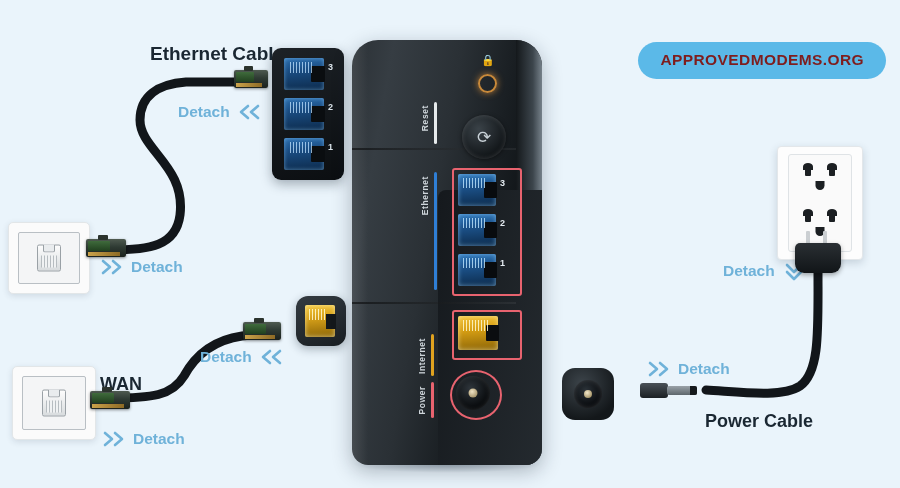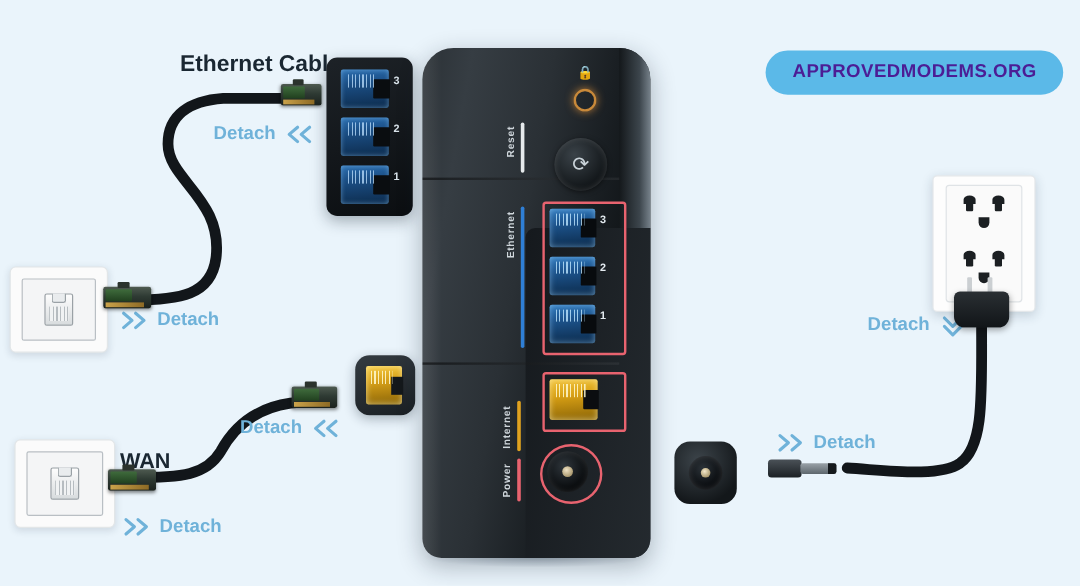--- a/index.html
+++ b/index.html
@@ -9,21 +9,21 @@
     font-family:"Liberation Sans", sans-serif;
     overflow:hidden;
     position:relative;
   }
   #stage{position:relative;width:900px;height:488px;}
   .abs{position:absolute;}
 
   
   .badge{
     right:14px;top:42px;
-    background:#5bb9e8;color:#4c1d95;
+    background:#5bb9e8;color:#7f1d1d;
     border-radius:22px;
     padding:9px 22px 10px 22px;
     font-size:15.5px;font-weight:700;letter-spacing:.4px;
     white-space:nowrap;
   }
 
   
   .heading{
     color:#1a2732;font-weight:700;white-space:nowrap;
   }
@@ -242,20 +242,21 @@
 
     <path class="cable" d="M110,398 C152,398 172,396 184,376 C196,354 214,340 242,336 L262,334" stroke-width="9"></path>
 
     <path class="cable" d="M818,272 C818,330 820,372 800,386 C782,398 740,392 706,390" stroke-width="9"></path>
   </svg>
 
   <div class="abs badge">APPROVEDMODEMS.ORG</div>
 
   <div class="abs heading h-ethernet">Ethernet Cable</div>
   <div class="abs heading h-wan">WAN</div>
+  <div class="abs heading h-power">Power Cable</div>
 
   <div class="abs detach d1">
     <span>Detach</span>
     <span class="chev">
       <svg width="26" height="18" viewBox="0 0 26 18">
           <g fill="none" stroke="#6fb2d9" stroke-width="2.6" stroke-linecap="round" stroke-linejoin="round">
             <polyline points="11,3 4,9 11,15"></polyline>
             <polyline points="21,3 14,9 21,15"></polyline>
           </g>
         </svg>

